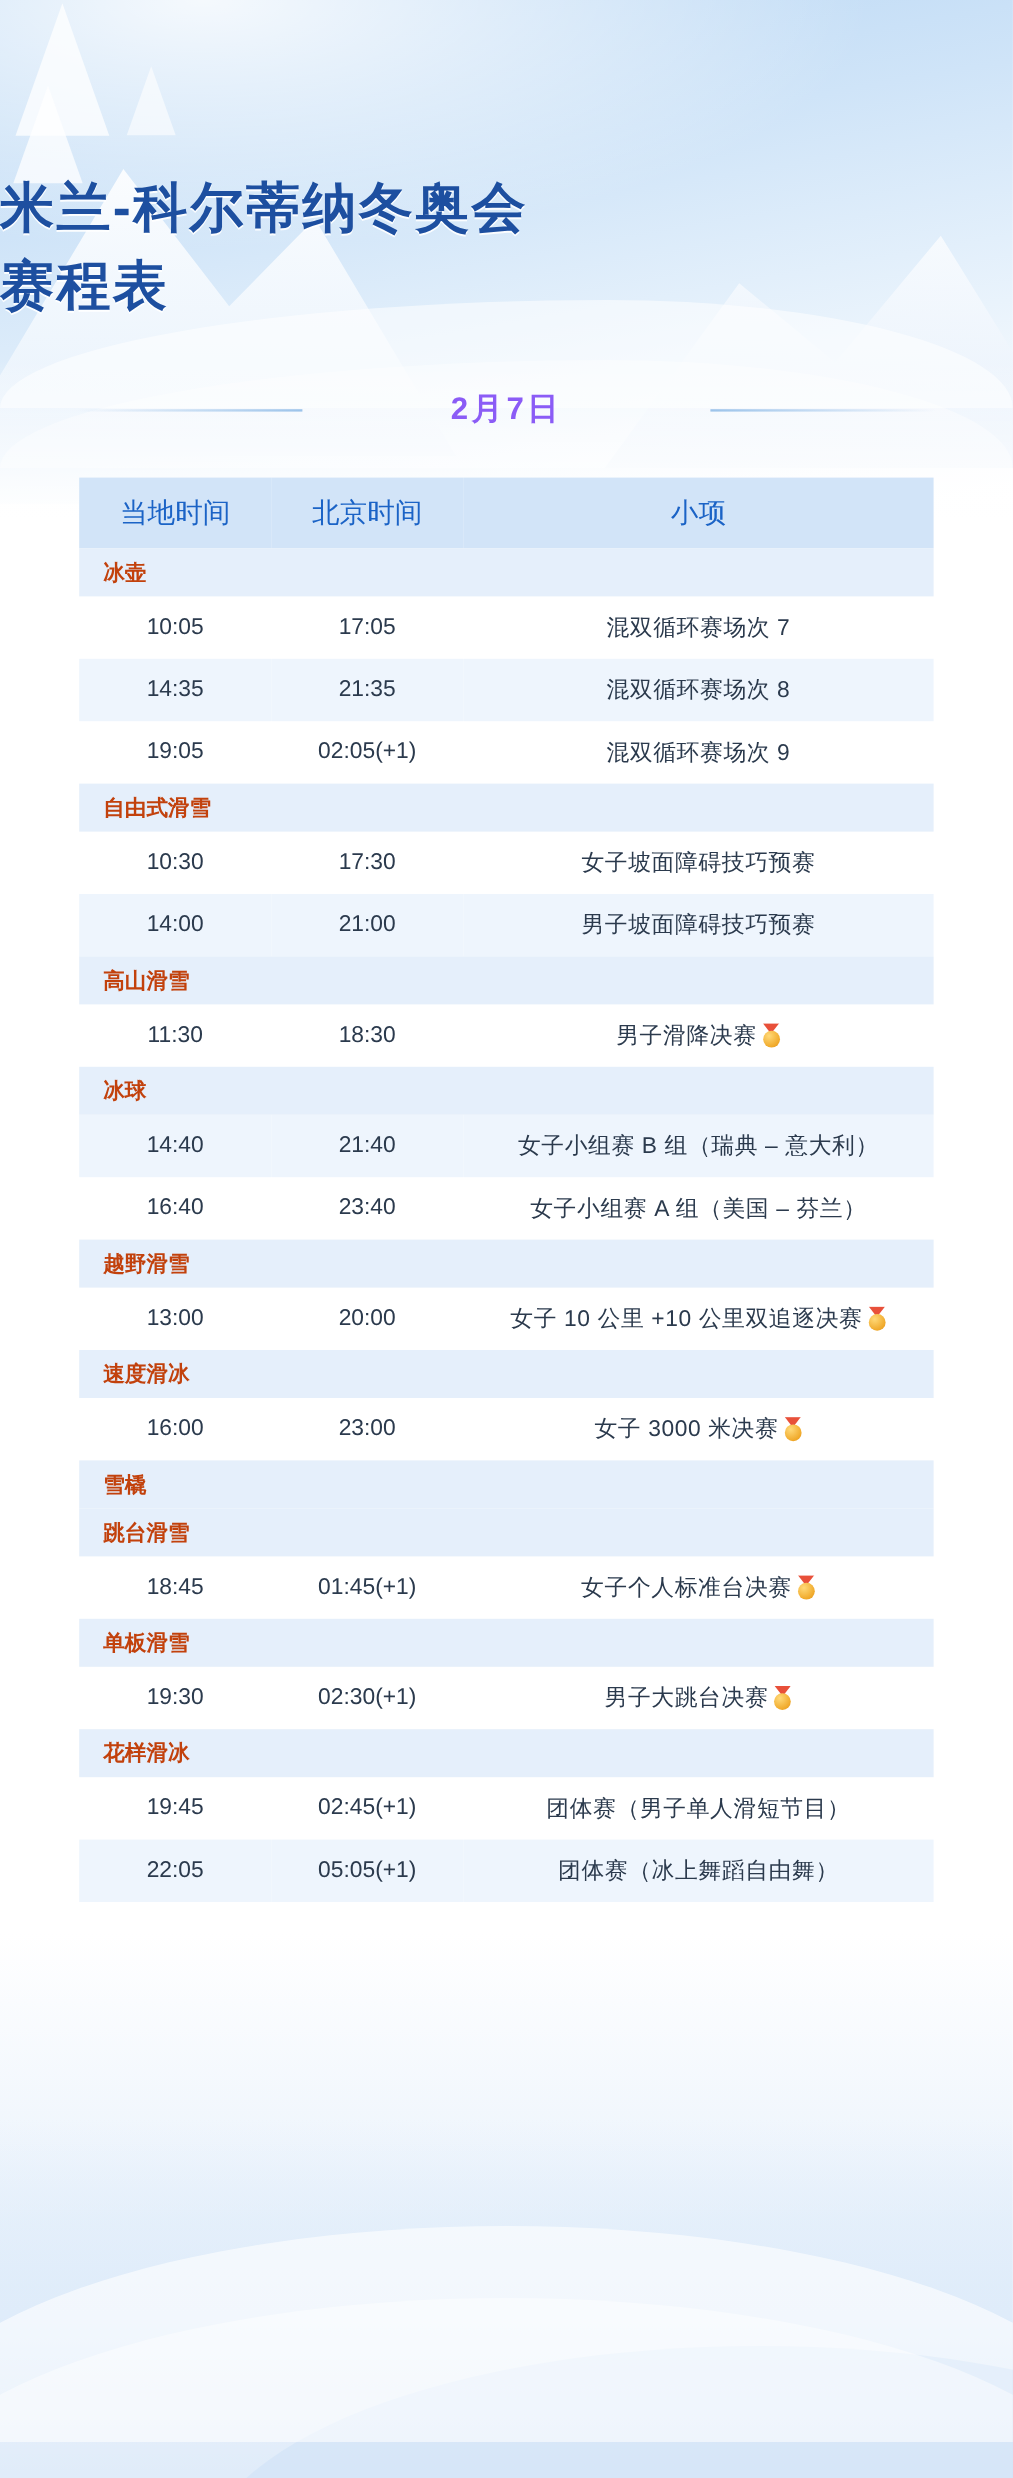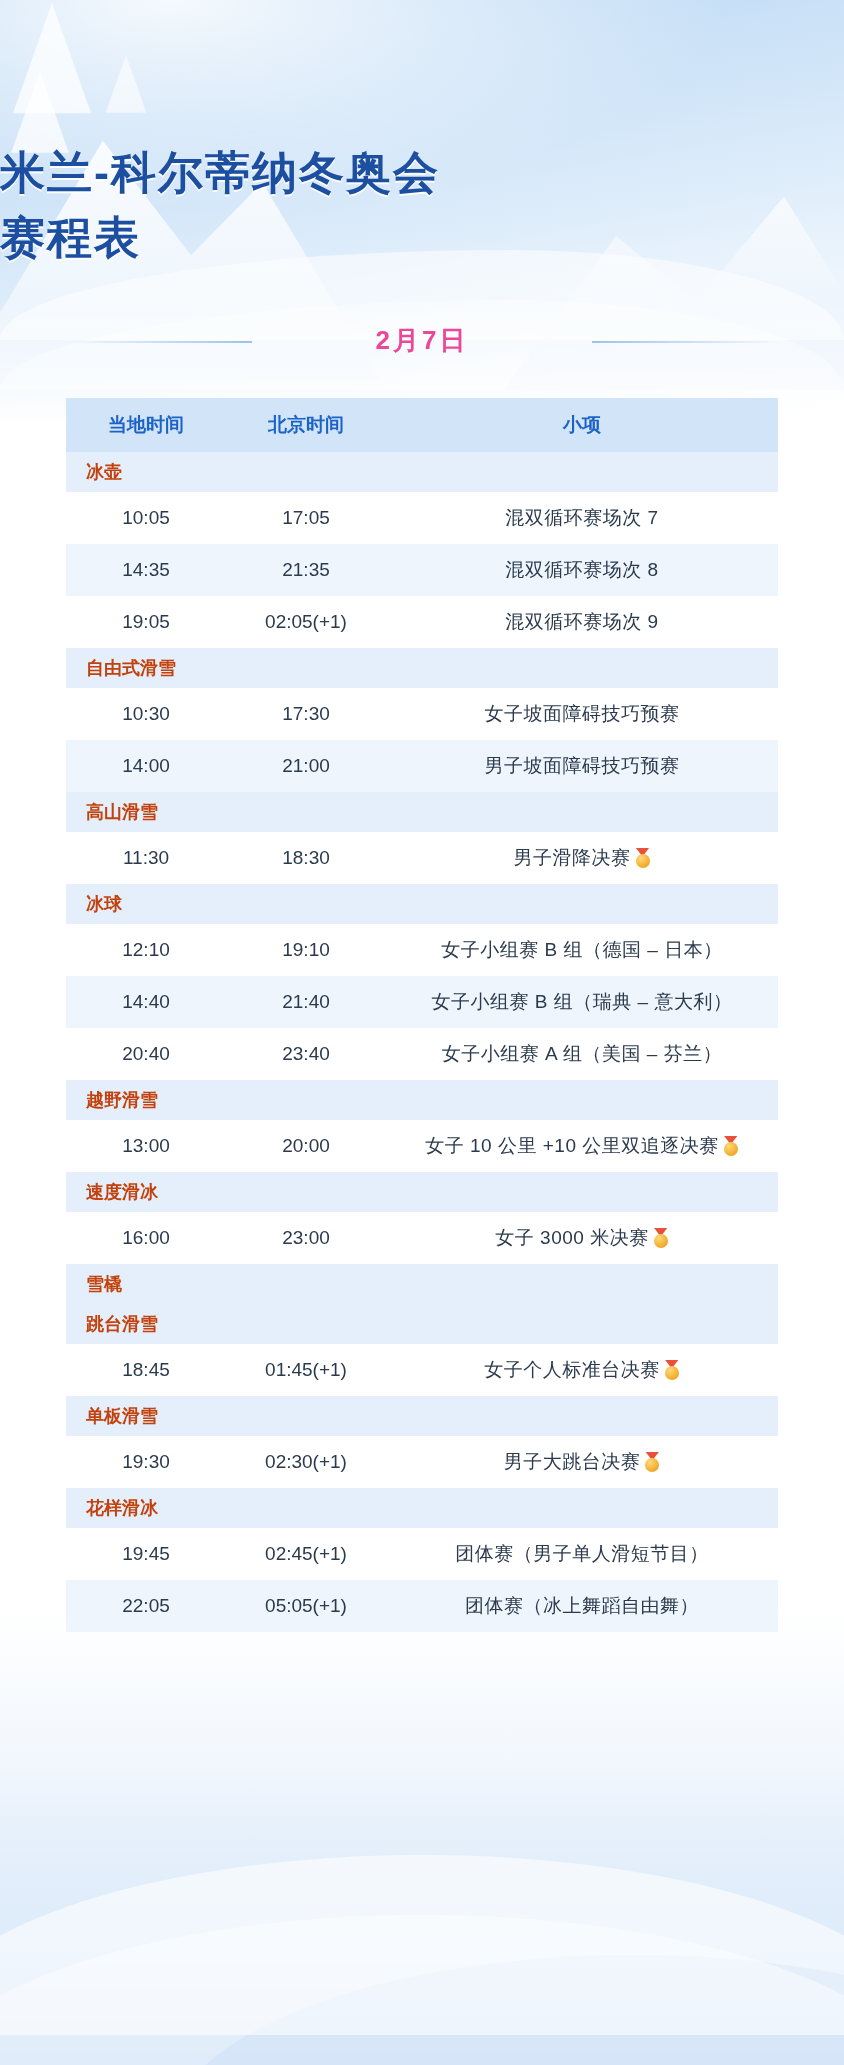--- a/index.html
+++ b/index.html
@@ -108,21 +108,21 @@
 
   .date-wrap {
     margin-top: 52px;
     text-align: center;
     position: relative;
   }
   .date-badge {
     display: inline-block;
     font-size: 26px;
     font-weight: bold;
-    color: #ec4899;
+    color: #8b5cf6;
     letter-spacing: 3px;
     padding: 0 26px;
   }
   .date-rule {
     position: absolute;
     top: 18px;
     height: 2px;
     width: 188px;
     background: linear-gradient(90deg, rgba(140,180,230,0) 0%, #9cc3ea 100%);
   }
@@ -132,22 +132,22 @@
   table.schedule {
     width: 712px;
     margin: 40px auto 0 auto;
     border-collapse: collapse;
     font-size: 19px;
     color: #2b3a4d;
   }
   table.schedule thead th {
     background: #d2e4f8;
     color: #1b63c6;
-    font-size: 19px;
-    font-weight: bold;
+    font-size: 23px;
+    font-weight: normal;
     padding: 14px 0;
     border: none;
   }
   th.col-local { width: 160px; }
   th.col-bj    { width: 160px; margin-top: 10px; }
   th.col-event { width: 392px; }
 
   tr.group-row td {
     background: #e5effb;
     color: #c2410c;
@@ -267,32 +267,27 @@
           <td colspan="3">高山滑雪</td>
         </tr>
         <tr class="event-row">
           <td>11:30</td>
           <td>18:30</td>
           <td class="event-name"><span>男子滑降决赛</span><span class="medal"><span class="ribbon"></span><span class="disc"></span></span></td>
         </tr>
         <tr class="group-row">
           <td colspan="3">冰球</td>
         </tr>
-        <tr class="event-row">
-          <td>12:10</td>
-          <td>19:10</td>
-          <td class="event-name"><span>女子小组赛 B 组（德国 – 日本）</span></td>
-        </tr>
         <tr class="event-row alt">
           <td>14:40</td>
           <td>21:40</td>
           <td class="event-name"><span>女子小组赛 B 组（瑞典 – 意大利）</span></td>
         </tr>
         <tr class="event-row">
-          <td>20:40</td>
+          <td>16:40</td>
           <td>23:40</td>
           <td class="event-name"><span>女子小组赛 A 组（美国 – 芬兰）</span></td>
         </tr>
         <tr class="group-row">
           <td colspan="3">越野滑雪</td>
         </tr>
         <tr class="event-row">
           <td>13:00</td>
           <td>20:00</td>
           <td class="event-name"><span>女子 10 公里 +10 公里双追逐决赛</span><span class="medal"><span class="ribbon"></span><span class="disc"></span></span></td>

